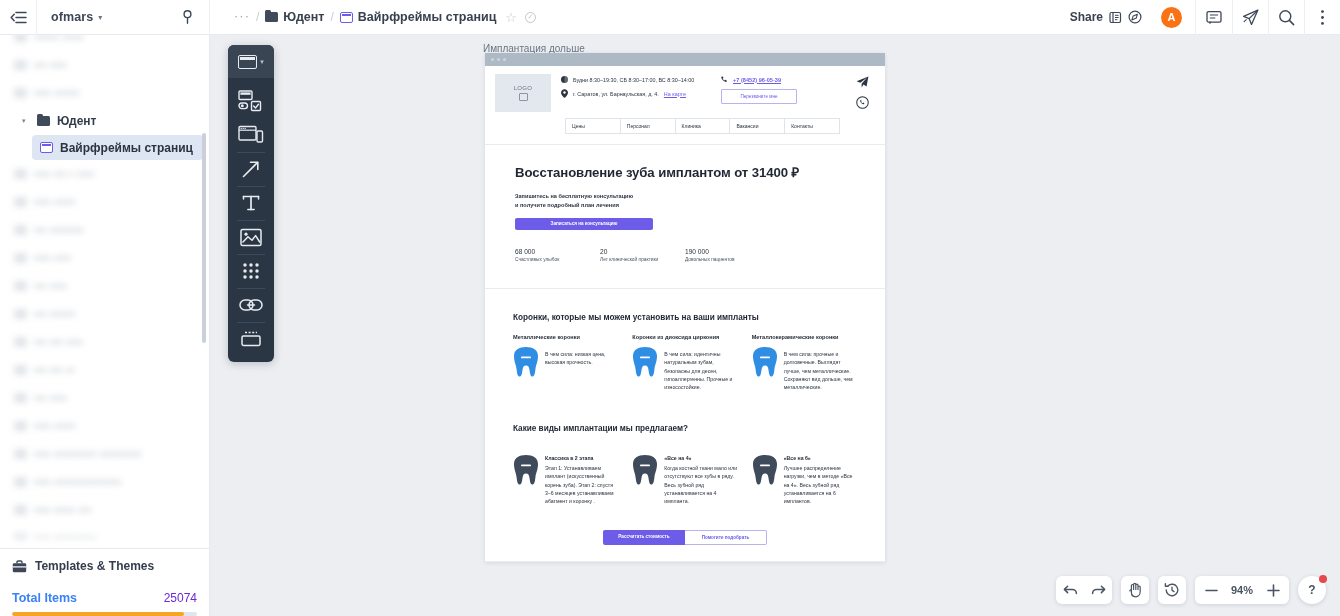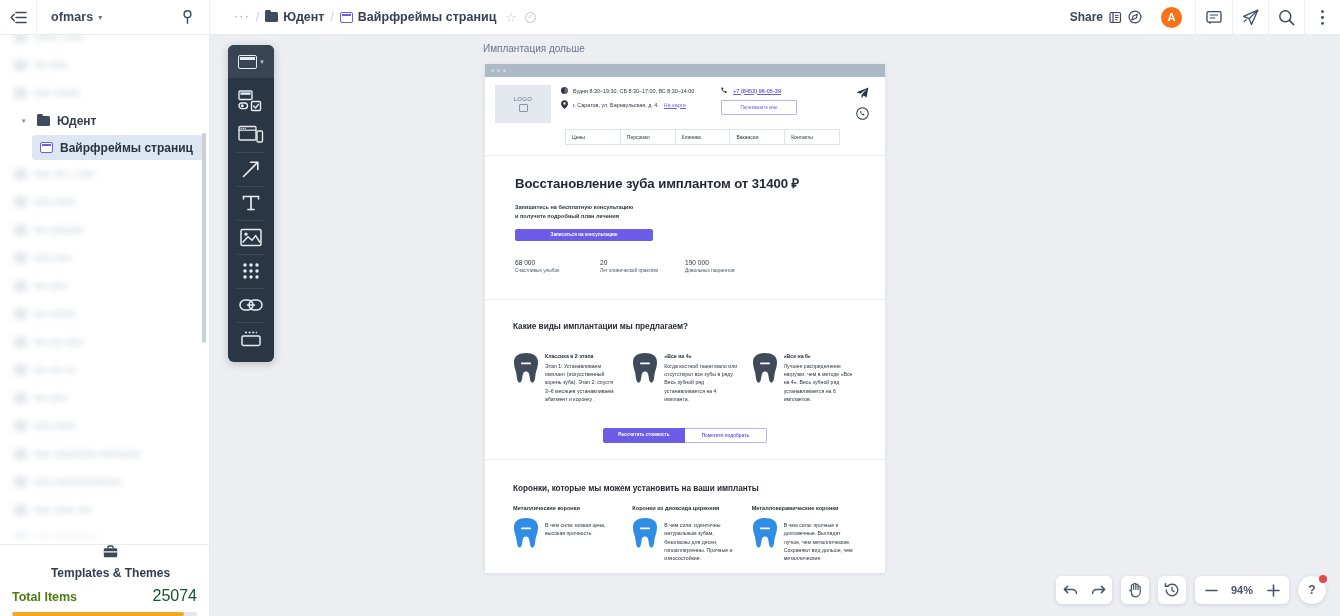--- a/index.html
+++ b/index.html
@@ -105,26 +105,26 @@
   .sb-row.active .sb-lbl { color:#2b3440; font-weight:700; }
 
   .sb-scroll {
     position:absolute; right: 3px; top: 98px; width: 4px; height: 210px;
     background: #c9d0da; border-radius: 3px;
   }
   .sb-fade { position:absolute; left:0; right:0; bottom:0; height:18px;
     background: linear-gradient(to bottom, rgba(255,255,255,0), #fff); }
 
   .sb-bottom { border-top: 1px solid #e6e9ef; }
-  .sb-templates { height: 34px; display:flex; align-items:center; gap:8px; padding-left: 12px; flex-direction: column; }
+  .sb-templates { height: 34px; display:flex; align-items:center; gap:8px; padding-left: 12px; }
   .sb-templates .lbl { font-size: 12px; font-weight: 700; color:#333d4b; }
   .sb-total { padding: 8px 12px 0 12px; }
   .sb-total-row { display:flex; justify-content:space-between; align-items:baseline; }
-  .sb-total-lbl { font-size: 12.5px; font-weight: 700; color:#4d7c0f; }
-  .sb-total-val { font-size: 16px; color:#14532d; }
+  .sb-total-lbl { font-size: 12.5px; font-weight: 700; color:#3b82f6; }
+  .sb-total-val { font-size: 12px; color:#6d28d9; }
   .sb-bar { margin-top: 7px; height: 4px; background:#e2e6ec; border-radius: 3px; overflow:hidden; }
   .sb-bar-fill { height: 100%; background: #f5a623; border-radius: 3px; }
 
   
   .canvas {
     position: absolute; top: 35px; left: 210px; width: 1130px; height: 581px;
     background: #eceef2; overflow: hidden;
   }
   .canvas-inner { position:absolute; inset:0; }
 
@@ -145,21 +145,21 @@
   .vt-item { height: 34px; display:flex; align-items:center; justify-content:center; position:relative; }
   .vt-item + .vt-item.sep::before {
     content:""; position:absolute; top:0; left:9px; right:9px; height:1px; background:#3e4a59;
   }
 
   
   .wf-title {
     position:absolute; left: 273px; top: 8px; font-size: 10px; color:#6b7585;
   }
   .wf {
-    position:absolute; left: 275px; top: 29px; width: 400px; background:#ffffff;
+    position:absolute; left: 275px; top: 18px; width: 400px; background:#ffffff;
     box-shadow: 0 1px 4px rgba(30,40,60,.10);
   }
   .wf-chrome { height: 13px; background:#aeb9c6; display:flex; align-items:center; padding-left:6px; gap:3px; }
   .wf-dot { width:3px;height:3px;border-radius:50%;background:#cdd5de; }
 
   .wf-section { background:#fff; }
   .wf-sec-border { border-bottom: 1px solid #e9ebef; }
 
   
   .wf-head { padding: 8px 10px 10px; }
@@ -617,20 +617,62 @@
               <div class="wf-stat-num">20</div>
               <div class="wf-stat-lbl">Лет клинической практики</div>
             </div>
             <div class="wf-stat">
               <div class="wf-stat-num">190 000</div>
               <div class="wf-stat-lbl">Довольных пациентов</div>
             </div>
           </div>
         </div>
 
+        <div class="wf-section wf-crowns">
+          <div class="wf-h2">Коронки, которые мы можем установить на ваши импланты</div>
+          <div class="wf-crown-cards">
+            <div class="wf-crown-col">
+              <div class="wf-crown-ttl">Металлические коронки</div>
+              <div class="wf-crown-body">
+                <span class="tooth">
+                  <svg viewBox="0 0 26 30" width="26" height="30">
+                      <path d="M13 0C6 0 1 3 1 9c0 6 2 8 2.6 13.5.5 4.4 1.3 7 3 7 1.9 0 2.4-3 2.9-6.6.4-2.9 1.3-4.4 3.5-4.4s3.1 1.5 3.5 4.4c.5 3.6 1 6.6 2.9 6.6 1.7 0 2.5-2.6 3-7C23 17 25 15 25 9c0-6-5-9-12-9z" fill="#2f8de4"></path>
+                      <rect x="8" y="9.5" width="10" height="1.8" rx=".9" fill="#fff"></rect>
+                    </svg>
+                </span>
+                <div class="wf-card-txt" style="margin-top:3px">В чем сила: низкая цена, высокая прочность.</div>
+              </div>
+            </div>
+            <div class="wf-crown-col">
+              <div class="wf-crown-ttl">Коронки из диоксида циркония</div>
+              <div class="wf-crown-body">
+                <span class="tooth">
+                  <svg viewBox="0 0 26 30" width="26" height="30">
+                      <path d="M13 0C6 0 1 3 1 9c0 6 2 8 2.6 13.5.5 4.4 1.3 7 3 7 1.9 0 2.4-3 2.9-6.6.4-2.9 1.3-4.4 3.5-4.4s3.1 1.5 3.5 4.4c.5 3.6 1 6.6 2.9 6.6 1.7 0 2.5-2.6 3-7C23 17 25 15 25 9c0-6-5-9-12-9z" fill="#2f8de4"></path>
+                      <rect x="8" y="9.5" width="10" height="1.8" rx=".9" fill="#fff"></rect>
+                    </svg>
+                </span>
+                <div class="wf-card-txt" style="margin-top:3px">В чем сила: идентичны натуральным зубам, безопасны для десен, гипоаллергенны. Прочные и износостойкие.</div>
+              </div>
+            </div>
+            <div class="wf-crown-col">
+              <div class="wf-crown-ttl">Металлокерамические коронки</div>
+              <div class="wf-crown-body">
+                <span class="tooth">
+                  <svg viewBox="0 0 26 30" width="26" height="30">
+                      <path d="M13 0C6 0 1 3 1 9c0 6 2 8 2.6 13.5.5 4.4 1.3 7 3 7 1.9 0 2.4-3 2.9-6.6.4-2.9 1.3-4.4 3.5-4.4s3.1 1.5 3.5 4.4c.5 3.6 1 6.6 2.9 6.6 1.7 0 2.5-2.6 3-7C23 17 25 15 25 9c0-6-5-9-12-9z" fill="#2f8de4"></path>
+                      <rect x="8" y="9.5" width="10" height="1.8" rx=".9" fill="#fff"></rect>
+                    </svg>
+                </span>
+                <div class="wf-card-txt" style="margin-top:3px">В чем сила: прочные и долговечные. Выглядят лучше, чем металлические. Сохраняют вид дольше, чем металлические.</div>
+              </div>
+            </div>
+          </div>
+        </div>
+
         <div class="wf-section wf-sec-border wf-types">
           <div class="wf-h2">Какие виды имплантации мы предлагаем?</div>
           <div class="wf-cards">
             <div class="wf-card">
               <span class="tooth">
                 <svg viewBox="0 0 26 30" width="26" height="30">
                     <path d="M13 0C6 0 1 3 1 9c0 6 2 8 2.6 13.5.5 4.4 1.3 7 3 7 1.9 0 2.4-3 2.9-6.6.4-2.9 1.3-4.4 3.5-4.4s3.1 1.5 3.5 4.4c.5 3.6 1 6.6 2.9 6.6 1.7 0 2.5-2.6 3-7C23 17 25 15 25 9c0-6-5-9-12-9z" fill="#3f4a5a"></path>
                     <rect x="8" y="9.5" width="10" height="1.8" rx=".9" fill="#fff"></rect>
                   </svg>
               </span>
@@ -662,62 +704,20 @@
                 <div class="wf-card-ttl">«Все на 6»</div>
                 <div class="wf-card-txt">Лучшее распределение нагрузки, чем в методе «Все на 4». Весь зубной ряд устанавливается на 6 имплантов.</div>
               </div>
             </div>
           </div>
           <div class="wf-btns">
             <div class="wf-btn-a">Рассчитать стоимость</div>
             <div class="wf-btn-b">Помогите подобрать</div>
           </div>
         </div>
-
-        <div class="wf-section wf-crowns">
-          <div class="wf-h2">Коронки, которые мы можем установить на ваши импланты</div>
-          <div class="wf-crown-cards">
-            <div class="wf-crown-col">
-              <div class="wf-crown-ttl">Металлические коронки</div>
-              <div class="wf-crown-body">
-                <span class="tooth">
-                  <svg viewBox="0 0 26 30" width="26" height="30">
-                      <path d="M13 0C6 0 1 3 1 9c0 6 2 8 2.6 13.5.5 4.4 1.3 7 3 7 1.9 0 2.4-3 2.9-6.6.4-2.9 1.3-4.4 3.5-4.4s3.1 1.5 3.5 4.4c.5 3.6 1 6.6 2.9 6.6 1.7 0 2.5-2.6 3-7C23 17 25 15 25 9c0-6-5-9-12-9z" fill="#2f8de4"></path>
-                      <rect x="8" y="9.5" width="10" height="1.8" rx=".9" fill="#fff"></rect>
-                    </svg>
-                </span>
-                <div class="wf-card-txt" style="margin-top:3px">В чем сила: низкая цена, высокая прочность.</div>
-              </div>
-            </div>
-            <div class="wf-crown-col">
-              <div class="wf-crown-ttl">Коронки из диоксида циркония</div>
-              <div class="wf-crown-body">
-                <span class="tooth">
-                  <svg viewBox="0 0 26 30" width="26" height="30">
-                      <path d="M13 0C6 0 1 3 1 9c0 6 2 8 2.6 13.5.5 4.4 1.3 7 3 7 1.9 0 2.4-3 2.9-6.6.4-2.9 1.3-4.4 3.5-4.4s3.1 1.5 3.5 4.4c.5 3.6 1 6.6 2.9 6.6 1.7 0 2.5-2.6 3-7C23 17 25 15 25 9c0-6-5-9-12-9z" fill="#2f8de4"></path>
-                      <rect x="8" y="9.5" width="10" height="1.8" rx=".9" fill="#fff"></rect>
-                    </svg>
-                </span>
-                <div class="wf-card-txt" style="margin-top:3px">В чем сила: идентичны натуральным зубам, безопасны для десен, гипоаллергенны. Прочные и износостойкие.</div>
-              </div>
-            </div>
-            <div class="wf-crown-col">
-              <div class="wf-crown-ttl">Металлокерамические коронки</div>
-              <div class="wf-crown-body">
-                <span class="tooth">
-                  <svg viewBox="0 0 26 30" width="26" height="30">
-                      <path d="M13 0C6 0 1 3 1 9c0 6 2 8 2.6 13.5.5 4.4 1.3 7 3 7 1.9 0 2.4-3 2.9-6.6.4-2.9 1.3-4.4 3.5-4.4s3.1 1.5 3.5 4.4c.5 3.6 1 6.6 2.9 6.6 1.7 0 2.5-2.6 3-7C23 17 25 15 25 9c0-6-5-9-12-9z" fill="#2f8de4"></path>
-                      <rect x="8" y="9.5" width="10" height="1.8" rx=".9" fill="#fff"></rect>
-                    </svg>
-                </span>
-                <div class="wf-card-txt" style="margin-top:3px">В чем сила: прочные и долговечные. Выглядят лучше, чем металлические. Сохраняют вид дольше, чем металлические.</div>
-              </div>
-            </div>
-          </div>
-        </div>
       </div>
 
       <div class="bottombar">
         <div class="bb-group">
           <div class="bb-btn">
             <svg width="15" height="13" viewBox="0 0 15 13">
               <path d="M4.6 2.2L1.4 5.4L4.6 8.6" fill="none" stroke="#4a5462" stroke-width="1.5" stroke-linecap="round" stroke-linejoin="round"></path>
               <path d="M1.8 5.4H9.4C11.6 5.4 13.4 7.2 13.4 9.4" fill="none" stroke="#4a5462" stroke-width="1.5" stroke-linecap="round"></path>
             </svg>
           </div>

